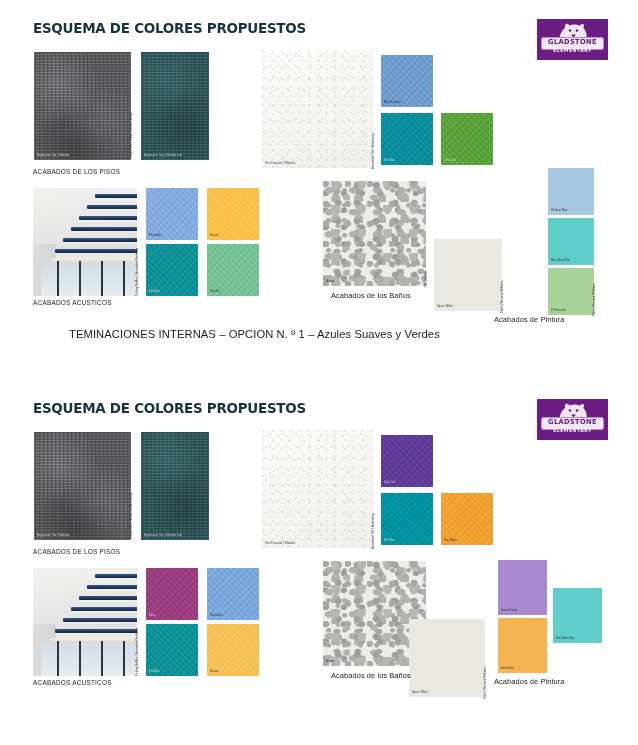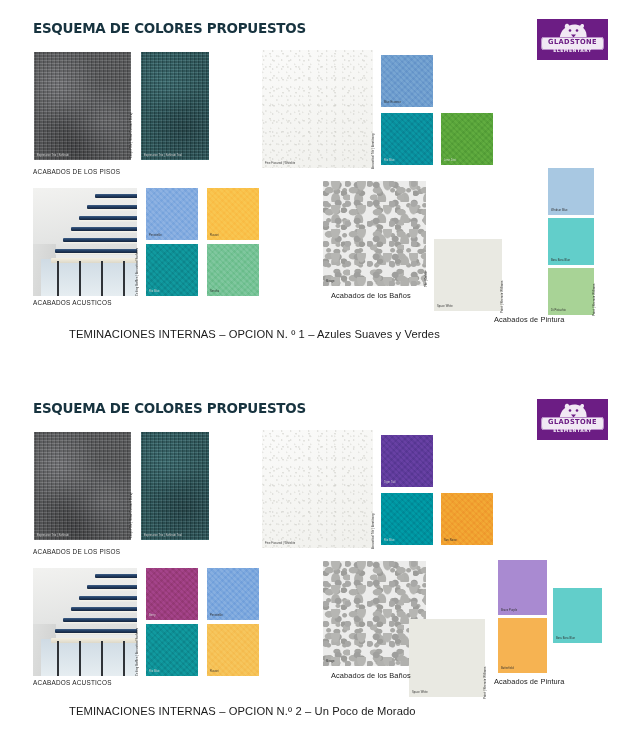--- a/index.html
+++ b/index.html
@@ -419,14 +419,13 @@
     <span class="tag">Brave Purple</span>
   </div>
   <div class="sample chip" style="left:498px; top:238px; width:49px; height:55px; background-color:#f6b352;">
     <span class="tag">Butterfield</span>
   </div>
   <div class="sample chip" style="left:553px; top:208px; width:49px; height:55px; background-color:#62ceca;">
     <span class="tag">Bora Bora Blue</span>
   </div>
   <div class="section-cap mixed" style="left:494px; top:297px;">Acabados de Pintura</div>
 
-  <div class="board-caption" style="top:325px;">TEMINACIONES INTERNAS – OPCION N.º 2 – Un Poco de Morado</div>
 </section>
 
 </body></html>

